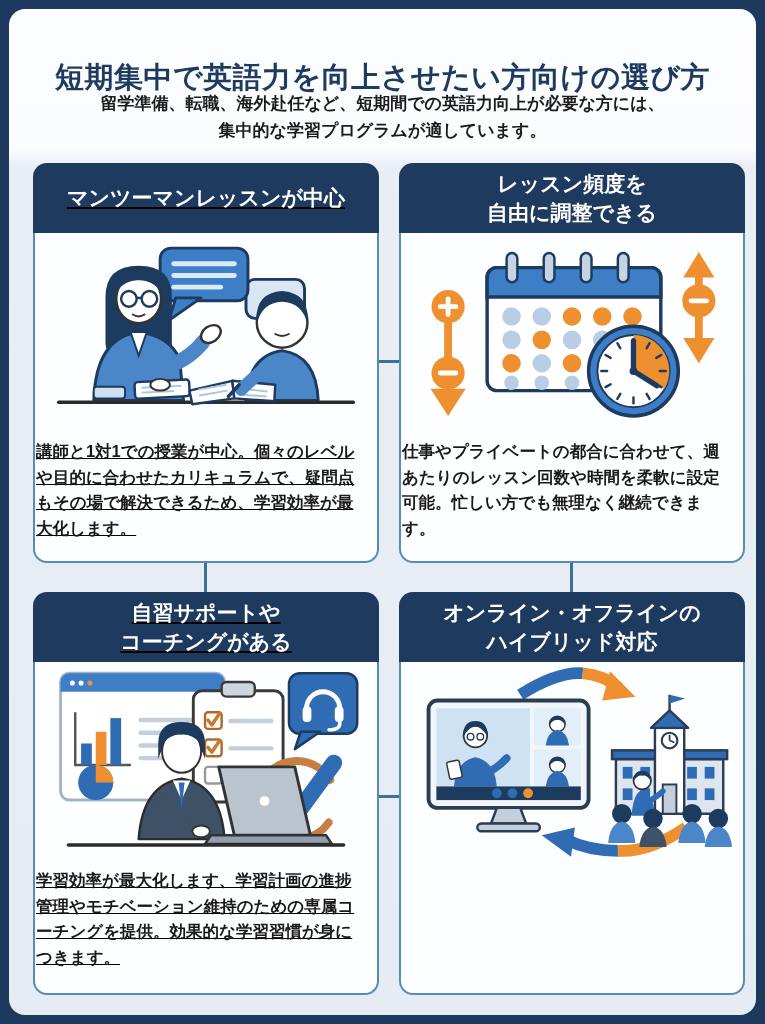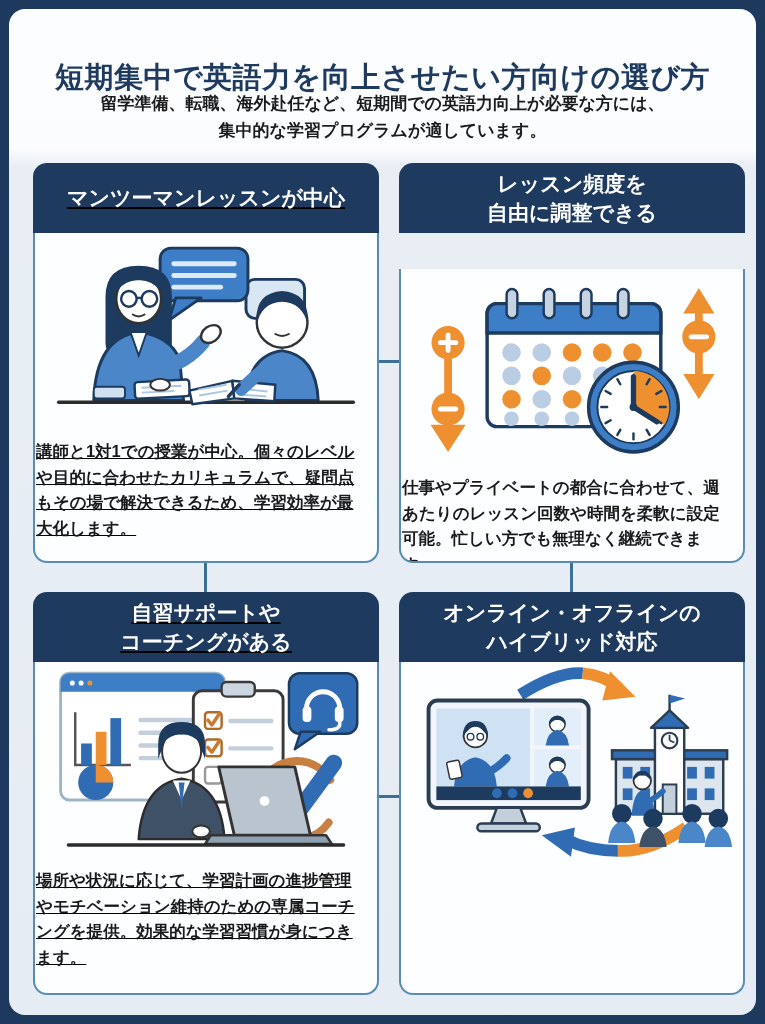--- a/index.html
+++ b/index.html
@@ -22,21 +22,21 @@
   }
   .subtitle{
     position:absolute;left:0;top:81px;width:100%;
     text-align:center;font-size:17px;line-height:1.6;
     color:#1b1b1b;font-weight:700;white-space:pre-line;
   }
   .card{
     position:absolute;width:346px;display:flex;flex-direction:column;
   }
   .c1{left:24px;top:154px;height:400px;text-decoration:underline;}
-  .c2{left:390px;top:154px;height:400px;gap:36px;}
+  .c2{left:390px;top:154px;height:400px;}
   .c3{left:24px;top:583px;height:403px;text-decoration:underline;}
   .c4{left:390px;top:583px;height:403px;}
   .card-header{
     background:#1e3a5f;color:#ffffff;
     border-radius:14px 14px 0 0;
     min-height:70px;flex:0 0 70px;
     display:flex;align-items:center;justify-content:center;
     text-align:center;font-weight:800;font-size:21px;line-height:1.4;
     white-space:pre-line;
   }
@@ -263,21 +263,21 @@
           <path d="M131,118 L140,138 L149,118 Z" fill="#ffffff"></path>
           <path d="M137,120 L140,148 L143,120 Z" fill="#2f6cb3"></path>
           <path d="M120,142 Q130,160 150,168" stroke="#3f5166" stroke-width="13" fill="none" stroke-linecap="round"></path>
           <path d="M178,104 L256,104 L272,174 L194,174 Z" fill="#b9c4cf" stroke="#333333" stroke-width="3" stroke-linejoin="round"></path>
           <circle cx="225" cy="139" r="5" fill="#ffffff"></circle>
           <ellipse cx="160" cy="170" rx="9" ry="6" fill="#ffffff" stroke="#333333" stroke-width="2"></ellipse>
           <path d="M170,174 L288,174 L294,183 L164,183 Z" fill="#8fa0b0" stroke="#333333" stroke-width="2.5" stroke-linejoin="round"></path>
           <line x1="24" y1="184" x2="306" y2="184" stroke="#2b2b2b" stroke-width="3.5" stroke-linecap="round"></line>
         </svg>
       </div>
-      <div class="card-text">場所や状況に応じて、学習計画の進捗管理やモチベーション維持のための専属コーチングを提供。効果的な学習習慣が身につきます。</div>
+      <div class="card-text">学習効率が最大化します、学習計画の進捗管理やモチベーション維持のための専属コーチングを提供。効果的な学習習慣が身につきます。</div>
     </div>
   </div>
 
   <div class="card c4">
     <div class="card-header">オンライン・オフラインの
 ハイブリッド対応</div>
     <div class="card-body">
       <div class="card-illo">
         <svg width="322" height="196" viewBox="0 0 330 200">
 

